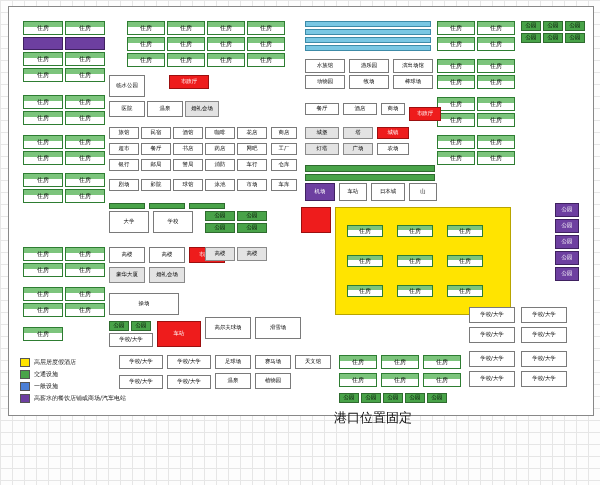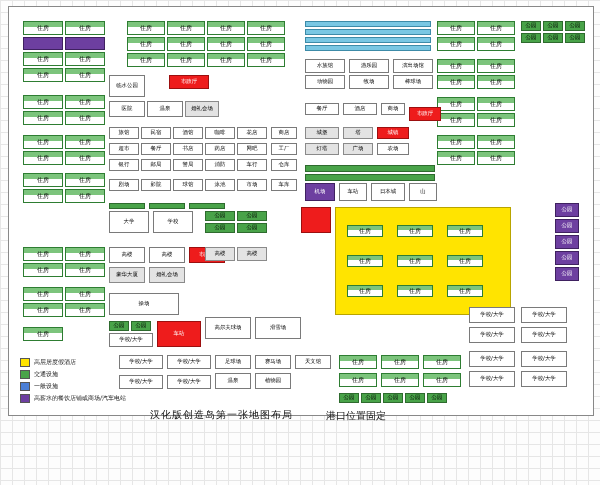--- a/index.html
+++ b/index.html
@@ -20,21 +20,21 @@
   .t-purple{background:#6d3fa0;border-color:#3f2160;color:#fff;}
   .t-yellow{background:#ffe400;border-color:#b8a400;}
   .t-red{background:#ee1c1c;border-color:#9c0f0f;color:#fff;}
   .t-cyan{background:#79c7e3;border-color:#3d8ba8;}
   .t-grey{background:#e3e3e3;border-color:#8a8a8a;}
   .t-plain{background:#ffffff;border-color:#7a7a7a;}
   .legend{position:absolute;left:20px;top:358px;font-size:6px;color:#222;}
   .legend-row{display:flex;align-items:center;margin-bottom:3px;}
   .sw{width:8px;height:7px;margin-right:4px;border:1px solid #555;}
   .title{position:absolute;left:150px;top:408px;font-size:10px;color:#111;letter-spacing:1px;}
-  .subtitle{position:absolute;left:326px;top:409px;font-size:10px;color:#111;}
+  .subtitle{position:absolute;left:334px;top:409px;font-size:13px;color:#111;}
 </style>
 </head>
 <body>
 
 <div id="stage">
   <div class="grid"></div>
 
   <div class="frame">
     <div id="cells">
         <div class="cell t-purple" style="left: 14px; top: 30px; width: 40px; height: 13px;"></div>
@@ -581,15 +581,14 @@
     <div class="legend-row">
       <span class="sw" style="background:#4b7fd6"></span>
       <span>一般设施</span>
     </div>
     <div class="legend-row">
       <span class="sw" style="background:#6d3fa0"></span>
       <span>高薪水的餐饮店铺或商场/汽车电站</span>
     </div>
   </div>
 
-  <div class="title">汉化版创造岛第一张地图布局</div>
   <div class="subtitle">港口位置固定</div>
 </div>
 
 </body></html>

